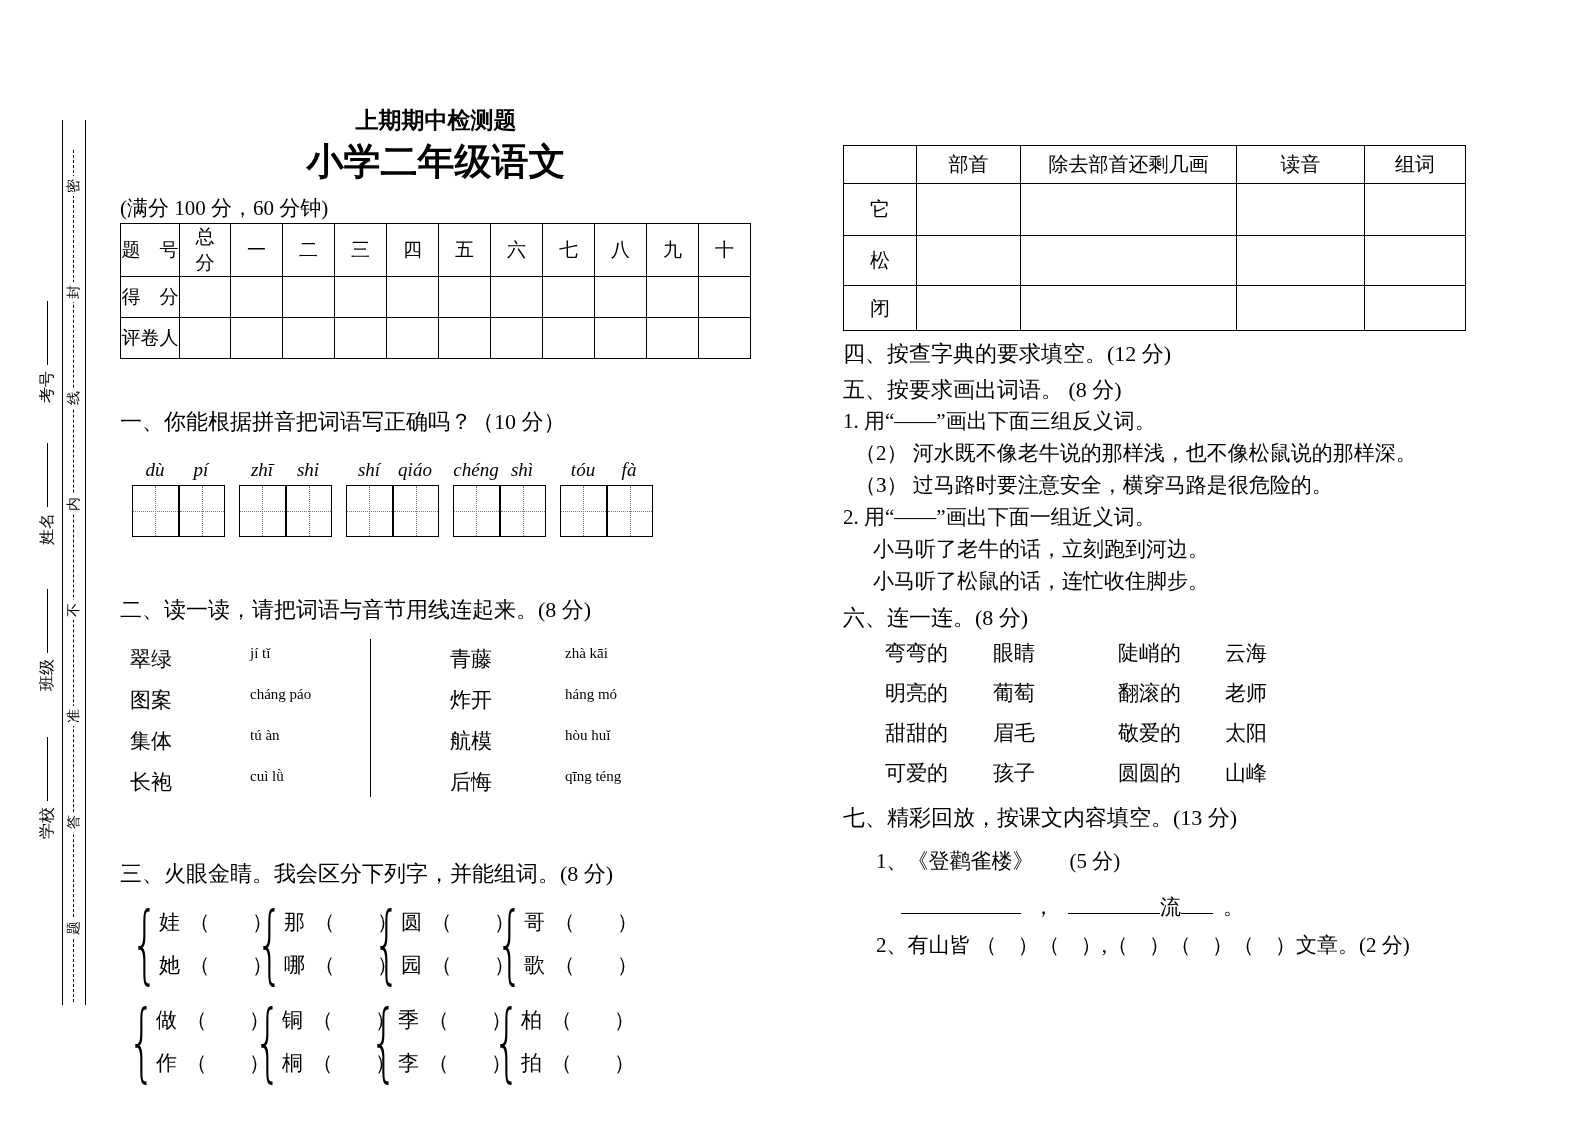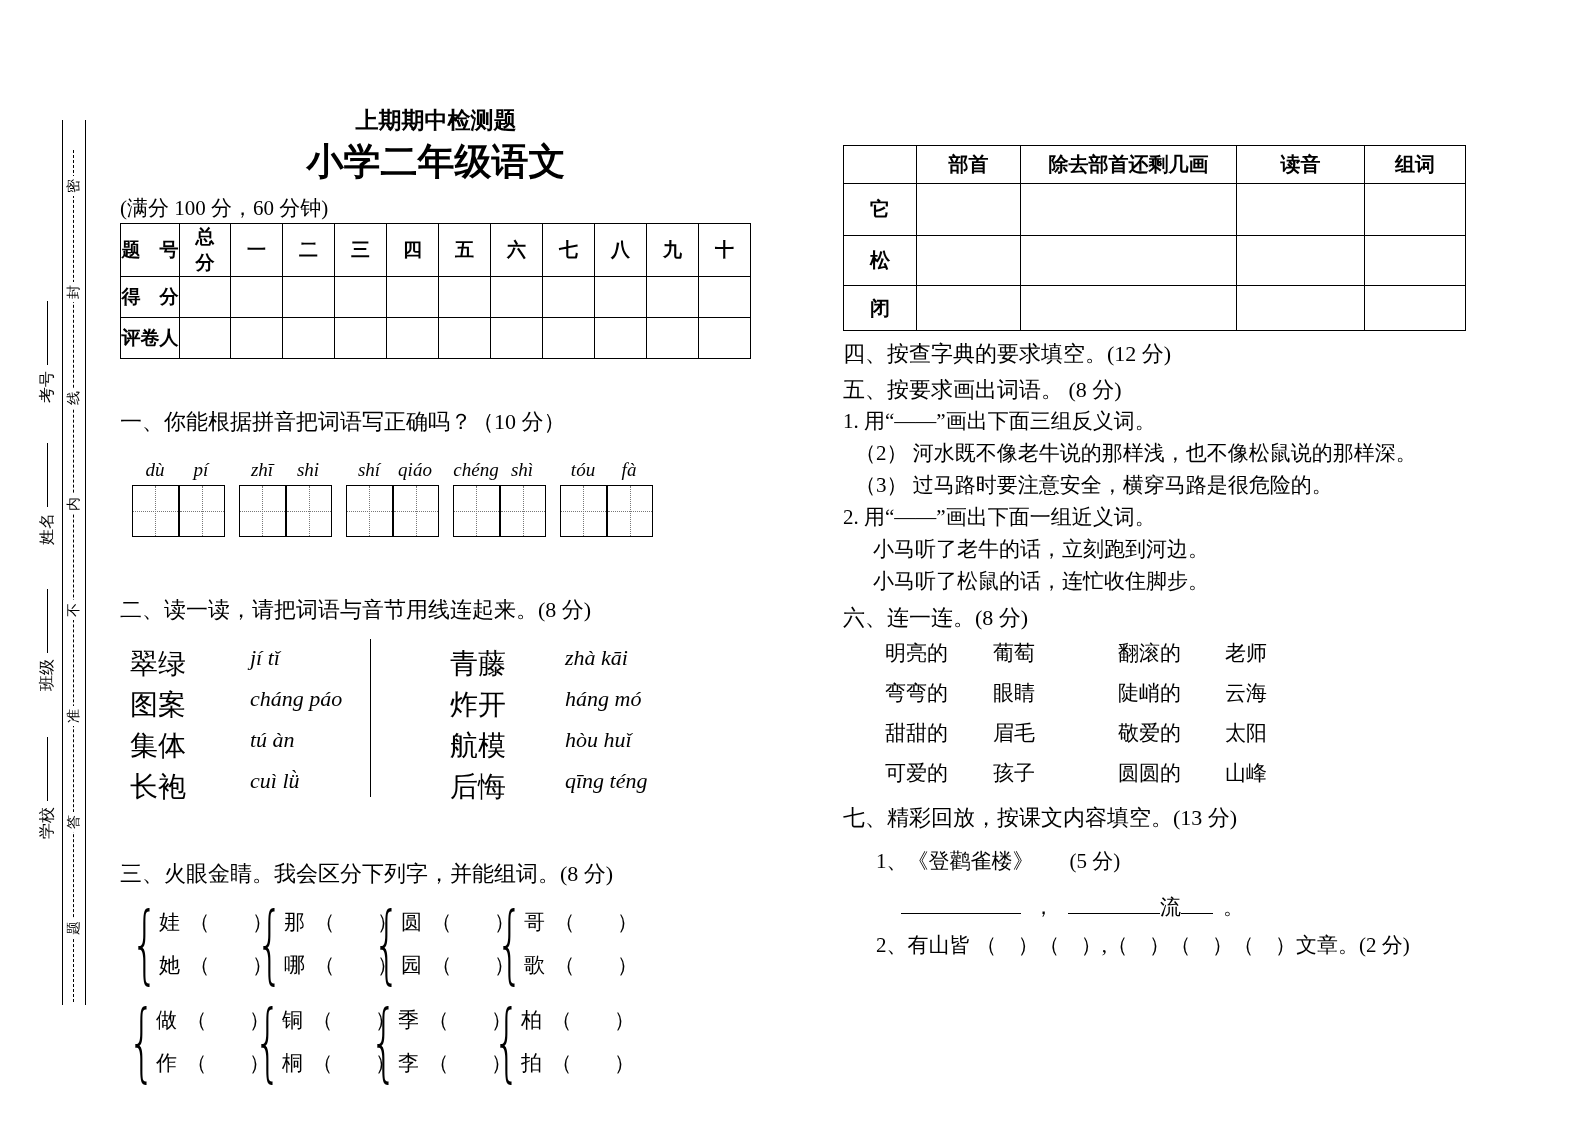--- a/index.html
+++ b/index.html
@@ -22,43 +22,43 @@
   .seal-label .ln{flex:1;height:0;border-bottom:1.2px solid #000;}
   
   #left-col{position:absolute;left:120px;top:105px;width:632px;}
   #right-col{position:absolute;left:843px;top:135px;width:630px;font-size:21px;}
   
   .subtitle{text-align:center;font-size:23px;font-weight:bold;font-family:"Liberation Sans","DejaVu Sans",sans-serif;}
   .main-title{text-align:center;font-size:37px;font-weight:bold;font-family:"Liberation Sans","DejaVu Sans",sans-serif;margin-top:1px;}
   .paper-note{font-size:21px;margin-top:7px;}
   
   table{border-collapse:collapse;table-layout:fixed;}
-  td{border:1.5px solid #000;text-align:center;vertical-align:middle;padding:0;font-weight:bold;}
+  td{border:1.5px solid #000;text-align:center;vertical-align:middle;padding:0;}
   #score-table{width:618px;margin-top:1px;font-size:19px;}
   #score-table td{height:40px;}
   #dict-table{width:617px;margin-top:10px;font-size:20px;}
   
   .sec-title{font-size:22px;line-height:30px;}
   .line{line-height:32px;}
   
   .pinyin-row,.tzg-row{display:flex;font-style:italic;}
   .pinyin-row{margin-top:22px;}
   .tzg-row{margin-top:4px;}
   .py-pair{width:93px;display:flex;}
   .py-pair span{width:46px;text-align:center;font-size:19px;white-space:nowrap;}
   .tzg-pair{width:93px;display:flex;border:1.8px solid #000;box-sizing:border-box;height:52px;}
   .tzg{flex:1;position:relative;}
   .tzg + .tzg{border-left:2.6px solid #000;}
   .tzg::before{content:"";position:absolute;left:50%;top:0;bottom:0;border-left:1px dotted #777;}
   .tzg::after{content:"";position:absolute;top:50%;left:0;right:0;border-top:1px dotted #777;}
   .gap17{margin-left:14px;}
   
   #s2-grid{position:relative;height:170px;margin-top:16px;}
-  .s2-item{position:absolute;font-size:28px;white-space:nowrap;}
-  .s2-py{font-size:22px;font-style:italic;}
+  .s2-item{position:absolute;font-size:21px;white-space:nowrap;}
+  .s2-py{font-size:15px;}
   #s2-divider{position:absolute;left:250px;top:-2px;height:158px;width:0;border-left:1.6px solid #000;}
   
   .s3-row{position:relative;height:92px;}
   .char-group{position:absolute;top:0;padding-left:26px;}
   .brace{
     position:absolute;left:-2px;top:-8px;font-size:86px;line-height:100px;
     font-family:"DejaVu Sans",sans-serif;transform:scaleX(0.5);transform-origin:left center;font-weight:200;
   }
   .char-line{line-height:43px;font-size:21px;white-space:nowrap;}
   .char-line .paren{margin-left:9px;}
@@ -316,24 +316,24 @@
   <div class="sec-title mt6">五、按要求画出词语。 (8 分)</div>
   <div class="line">1. 用“——”画出下面三组反义词。</div>
   <div class="line ind1">（2）  河水既不像老牛说的那样浅，也不像松鼠说的那样深。</div>
   <div class="line ind1">（3） 过马路时要注意安全，横穿马路是很危险的。</div>
   <div class="line">2. 用“——”画出下面一组近义词。</div>
   <div class="line ind2">小马听了老牛的话，立刻跑到河边。</div>
   <div class="line ind2">小马听了松鼠的话，连忙收住脚步。</div>
 
   <div class="sec-title mt6">六、连一连。(8 分)</div>
   <div class="s6-row">
+    <span class="c1">弯弯的</span><span class="c2">眼睛</span><span class="c3">陡峭的</span><span>云海</span>
+  </div>
+  <div class="s6-row">
     <span class="c1">明亮的</span><span class="c2">葡萄</span><span class="c3">翻滚的</span><span>老师</span>
-  </div>
-  <div class="s6-row">
-    <span class="c1">弯弯的</span><span class="c2">眼睛</span><span class="c3">陡峭的</span><span>云海</span>
   </div>
   <div class="s6-row">
     <span class="c1">甜甜的</span><span class="c2">眉毛</span><span class="c3">敬爱的</span><span>太阳</span>
   </div>
   <div class="s6-row">
     <span class="c1">可爱的</span><span class="c2">孩子</span><span class="c3">圆圆的</span><span>山峰</span>
   </div>
 
   <div class="sec-title mt10">七、精彩回放，按课文内容填空。(13 分)</div>
   <div class="line ind-s7 mt12">

